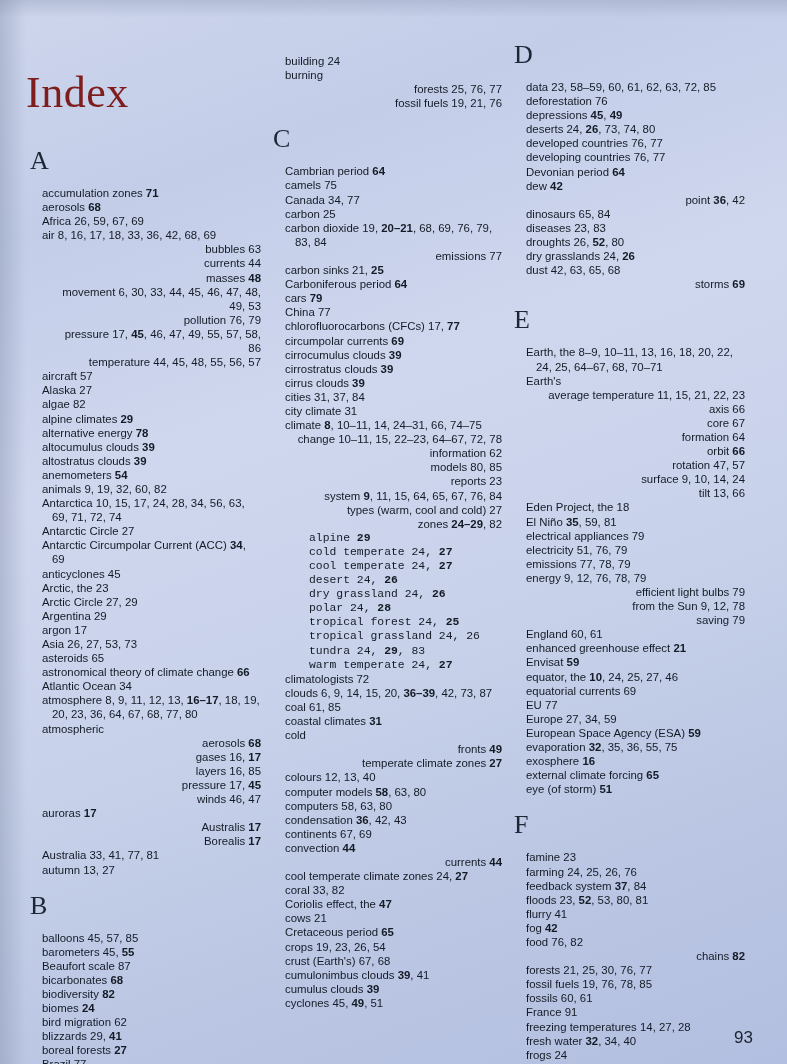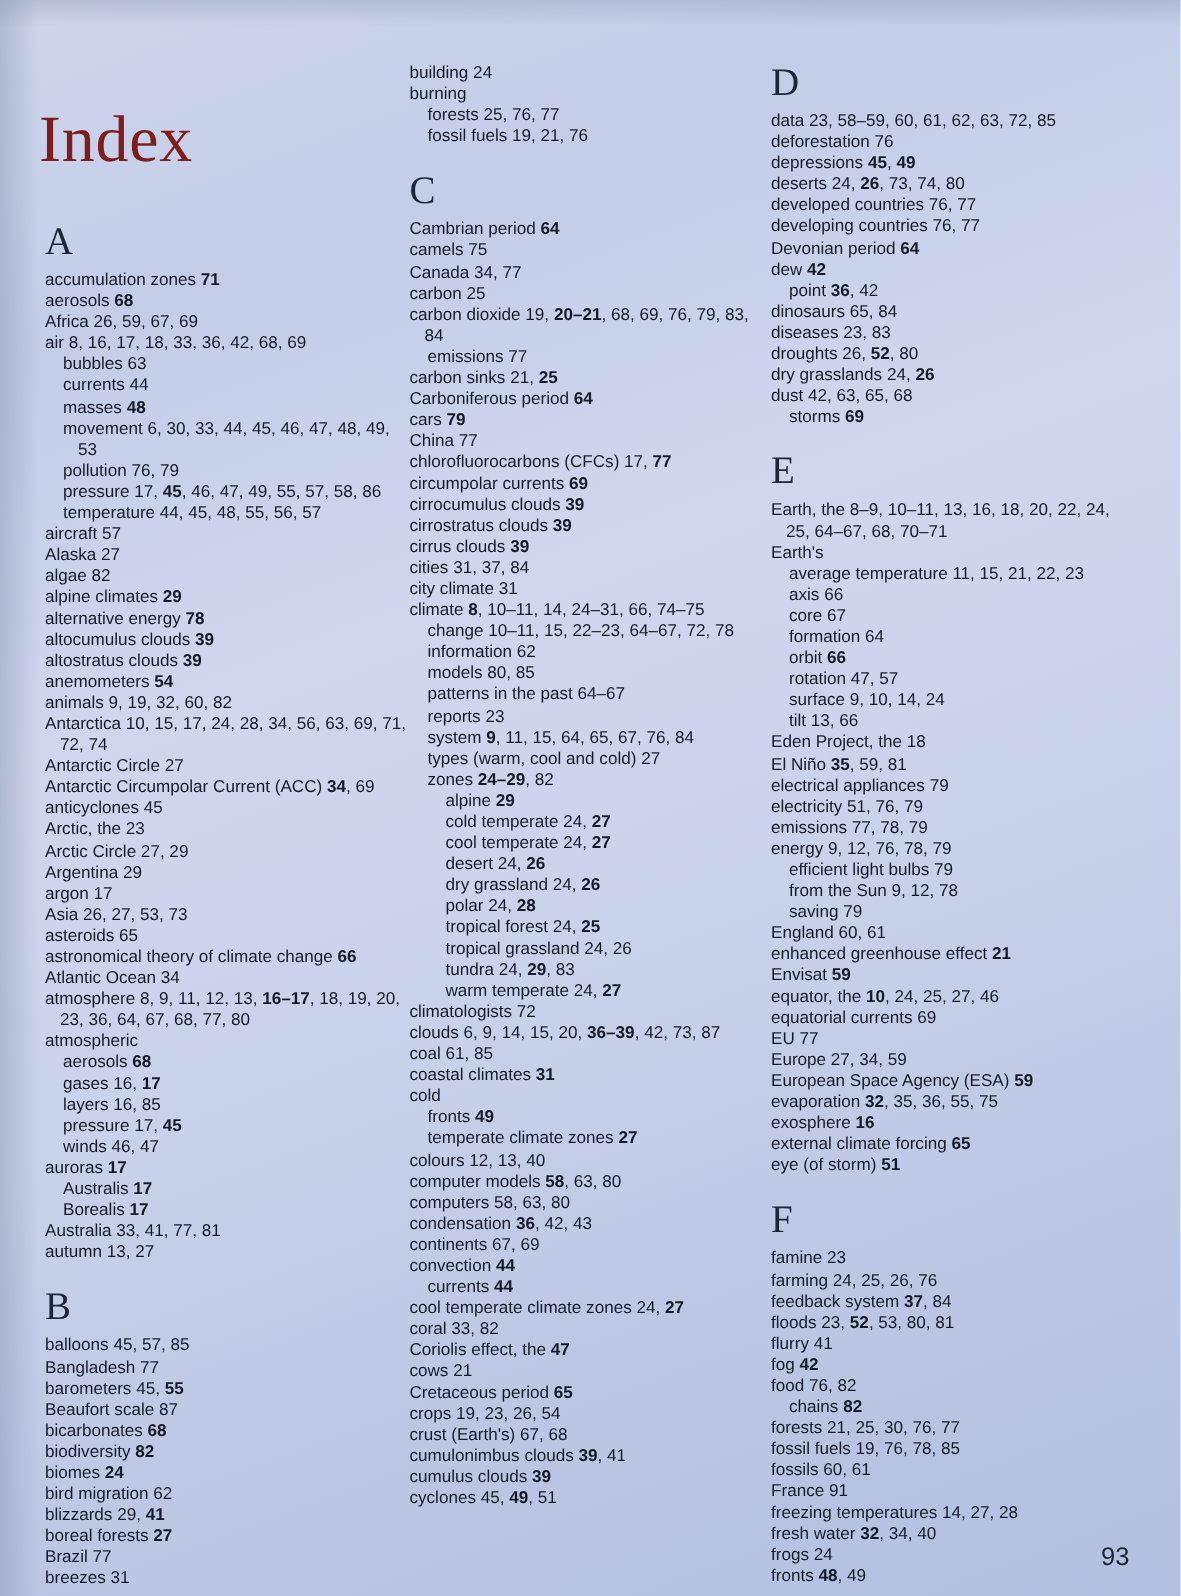--- a/index.html
+++ b/index.html
@@ -52,40 +52,42 @@
     margin: 16px 0 6px 0;
     line-height: 1;
   }
   .col-1 .letter-head:first-child,
   .col-2 .letter-head:first-child,
   .col-3 .letter-head:first-child {
     margin-top: 0;
   }
   .entries {
     list-style: none;
-    margin: 0;
+    margin: 12px;
     padding: 0;
   }
   .entry {
     font-size: 11.4px;
     line-height: 14.1px;
     color: #141b26;
     padding: 0;
     margin: 0;
     text-indent: 0;
     padding-left: 10px;
     text-indent: -10px;
   }
   .entry.sub {
     padding-left: 22px;
     text-indent: -10px;
+    text-align: right;
   }
   .entry.sub2 {
     padding-left: 34px;
     text-indent: -10px;
+    font-family: Liberation Mono, monospace;
   }
   .entry b {
     font-weight: bold;
   }
   .page-number {
     position: absolute;
     right: 34px;
     bottom: 16px;
     font-size: 17px;
     font-weight: normal;
@@ -160,21 +162,20 @@
           <li class="entry sub">winds 46, 47</li>
           <li class="entry">auroras <b>17</b></li>
           <li class="entry sub">Australis <b>17</b></li>
           <li class="entry sub">Borealis <b>17</b></li>
           <li class="entry">Australia 33, 41, 77, 81</li>
           <li class="entry">autumn 13, 27</li>
         </ul>
         <div class="letter-head">B</div>
         <ul class="entries">
           <li class="entry">balloons 45, 57, 85</li>
-          <li class="entry">Bangladesh 77</li>
           <li class="entry">barometers 45, <b>55</b></li>
           <li class="entry">Beaufort scale 87</li>
           <li class="entry">bicarbonates <b>68</b></li>
           <li class="entry">biodiversity <b>82</b></li>
           <li class="entry">biomes <b>24</b></li>
           <li class="entry">bird migration 62</li>
           <li class="entry">blizzards 29, <b>41</b></li>
           <li class="entry">boreal forests <b>27</b></li>
           <li class="entry">Brazil 77</li>
           <li class="entry">breezes 31</li>
@@ -203,21 +204,20 @@
           <li class="entry">circumpolar currents <b>69</b></li>
           <li class="entry">cirrocumulus clouds <b>39</b></li>
           <li class="entry">cirrostratus clouds <b>39</b></li>
           <li class="entry">cirrus clouds <b>39</b></li>
           <li class="entry">cities 31, 37, 84</li>
           <li class="entry">city climate 31</li>
           <li class="entry">climate <b>8</b>, 10–11, 14, 24–31, 66, 74–75</li>
           <li class="entry sub">change 10–11, 15, 22–23, 64–67, 72, 78</li>
           <li class="entry sub">information 62</li>
           <li class="entry sub">models 80, 85</li>
-          <li class="entry sub">patterns in the past 64–67</li>
           <li class="entry sub">reports 23</li>
           <li class="entry sub">system <b>9</b>, 11, 15, 64, 65, 67, 76, 84</li>
           <li class="entry sub">types (warm, cool and cold) 27</li>
           <li class="entry sub">zones <b>24–29</b>, 82</li>
           <li class="entry sub2">alpine <b>29</b></li>
           <li class="entry sub2">cold temperate 24, <b>27</b></li>
           <li class="entry sub2">cool temperate 24, <b>27</b></li>
           <li class="entry sub2">desert 24, <b>26</b></li>
           <li class="entry sub2">dry grassland 24, <b>26</b></li>
           <li class="entry sub2">polar 24, <b>28</b></li>

